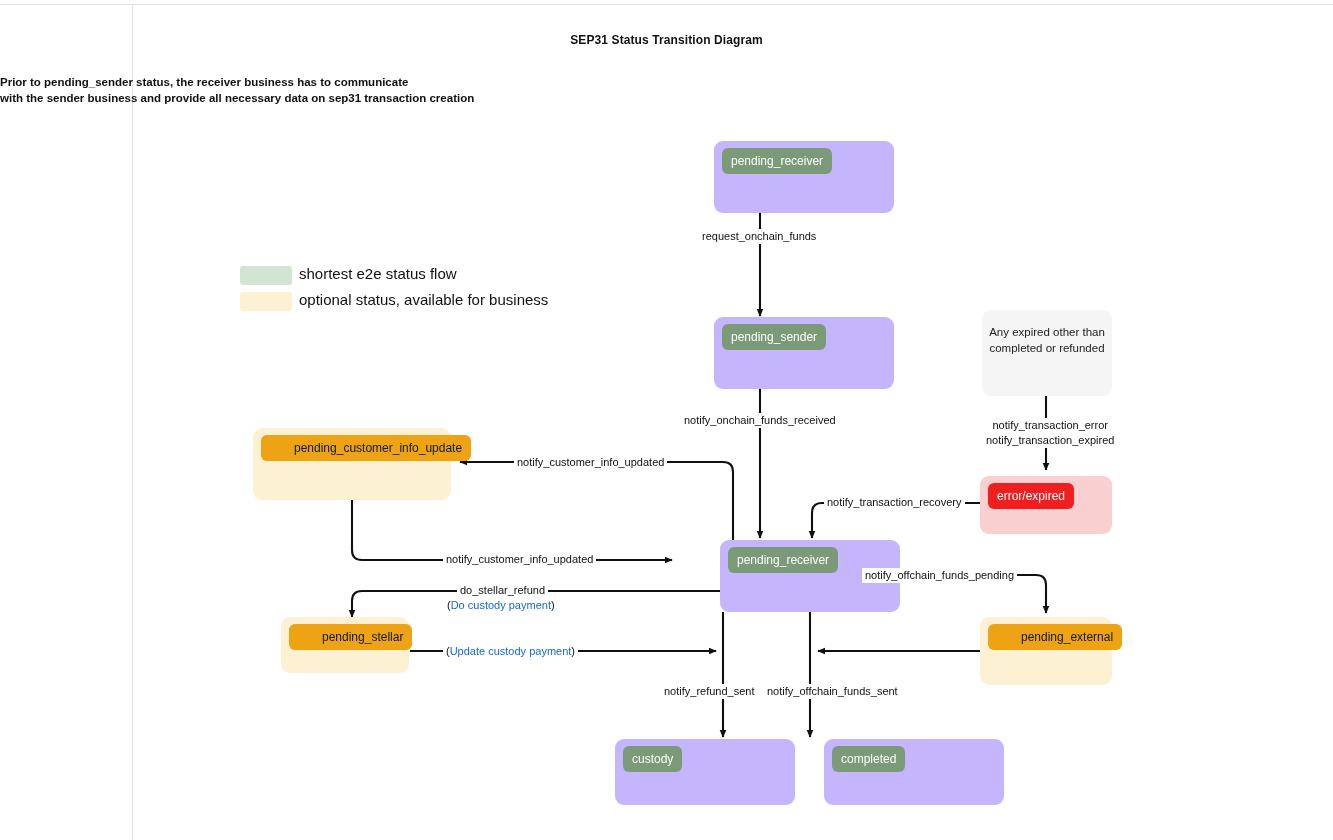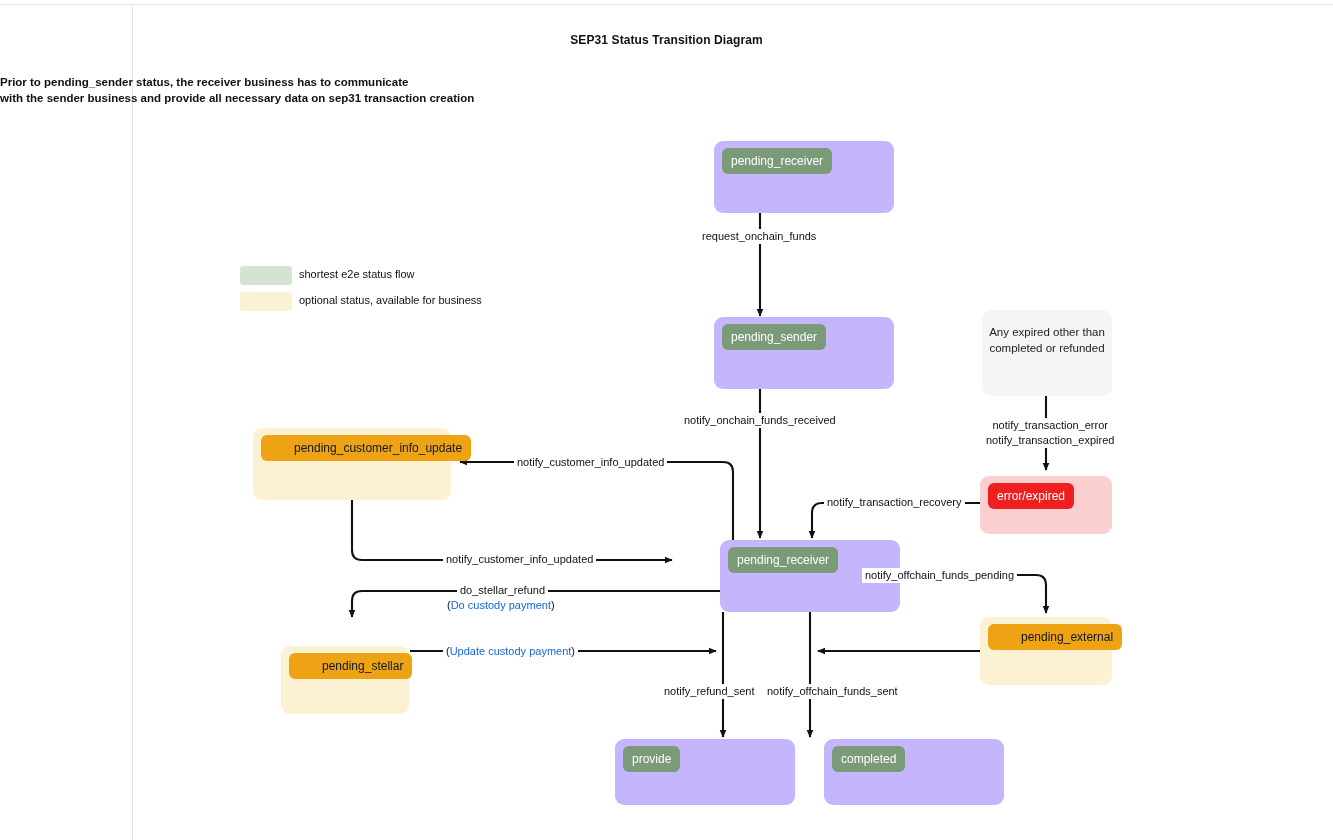--- a/index.html
+++ b/index.html
@@ -20,21 +20,21 @@
     position:absolute;left:0;top:74px;width:1333px;text-align:left;
     font-size:11.5px;font-weight:bold;line-height:16px;
   }
 
   
   .legend{position:absolute;left:240px;top:264px;width:330px;}
   .legend-row{position:relative;height:26px;}
   .legend-swatch{
     position:absolute;left:0;top:2px;width:52px;height:19px;border-radius:3px;
   }
-  .legend-text{position:absolute;left:59px;top:2px;font-size:11px;line-height:16px;white-space:nowrap;}
+  .legend-text{position:absolute;left:59px;top:2px;font-size:15px;line-height:16px;white-space:nowrap;}
   .legend-fn{position:absolute;left:0;top:2px;font-size:11.5px;white-space:nowrap;}
   .legend-fn .fn{color:#3a8ef6;}
   .legend-fn-text{position:absolute;left:67px;top:0px;font-size:11.5px;line-height:16px;}
 
   
   .node{position:absolute;border-radius:9px;}
   .node .pill{
     position:absolute;left:8px;top:7px;height:26px;
     border-radius:6px;display:flex;align-items:center;
     padding:0 9px;font-size:12px;white-space:nowrap;
@@ -137,30 +137,30 @@
 </div>
 
 <div class="node cream" style="left:253px;top:428px;width:198px;height:72px;">
   <div class="pill">pending_customer_info_update</div>
 </div>
 
 <div class="node green" style="left:676px;top:540px;width:180px;height:72px;">
   <div class="pill">pending_receiver</div>
 </div>
 
-<div class="node cream" style="left:281px;top:646px;width:128px;height:68px;text-align:center;">
+<div class="node cream" style="left:281px;top:617px;width:128px;height:56px;text-align:center;">
   <div class="pill">pending_stellar</div>
 </div>
 
 <div class="node cream" style="left:980px;top:617px;width:132px;height:68px;">
   <div class="pill">pending_external</div>
 </div>
 
 <div class="node green" style="left:571px;top:739px;width:180px;height:66px;">
-  <div class="pill">provide</div>
+  <div class="pill">custody</div>
 </div>
 
 <div class="node green" style="left:780px;top:739px;width:180px;height:66px;">
   <div class="pill">completed</div>
 </div>
 
 <div class="elabel" style="left:699px;top:229px;">request_onchain_funds</div>
 
 <div class="elabel" style="left:681px;top:413px;">notify_onchain_funds_received</div>
 

